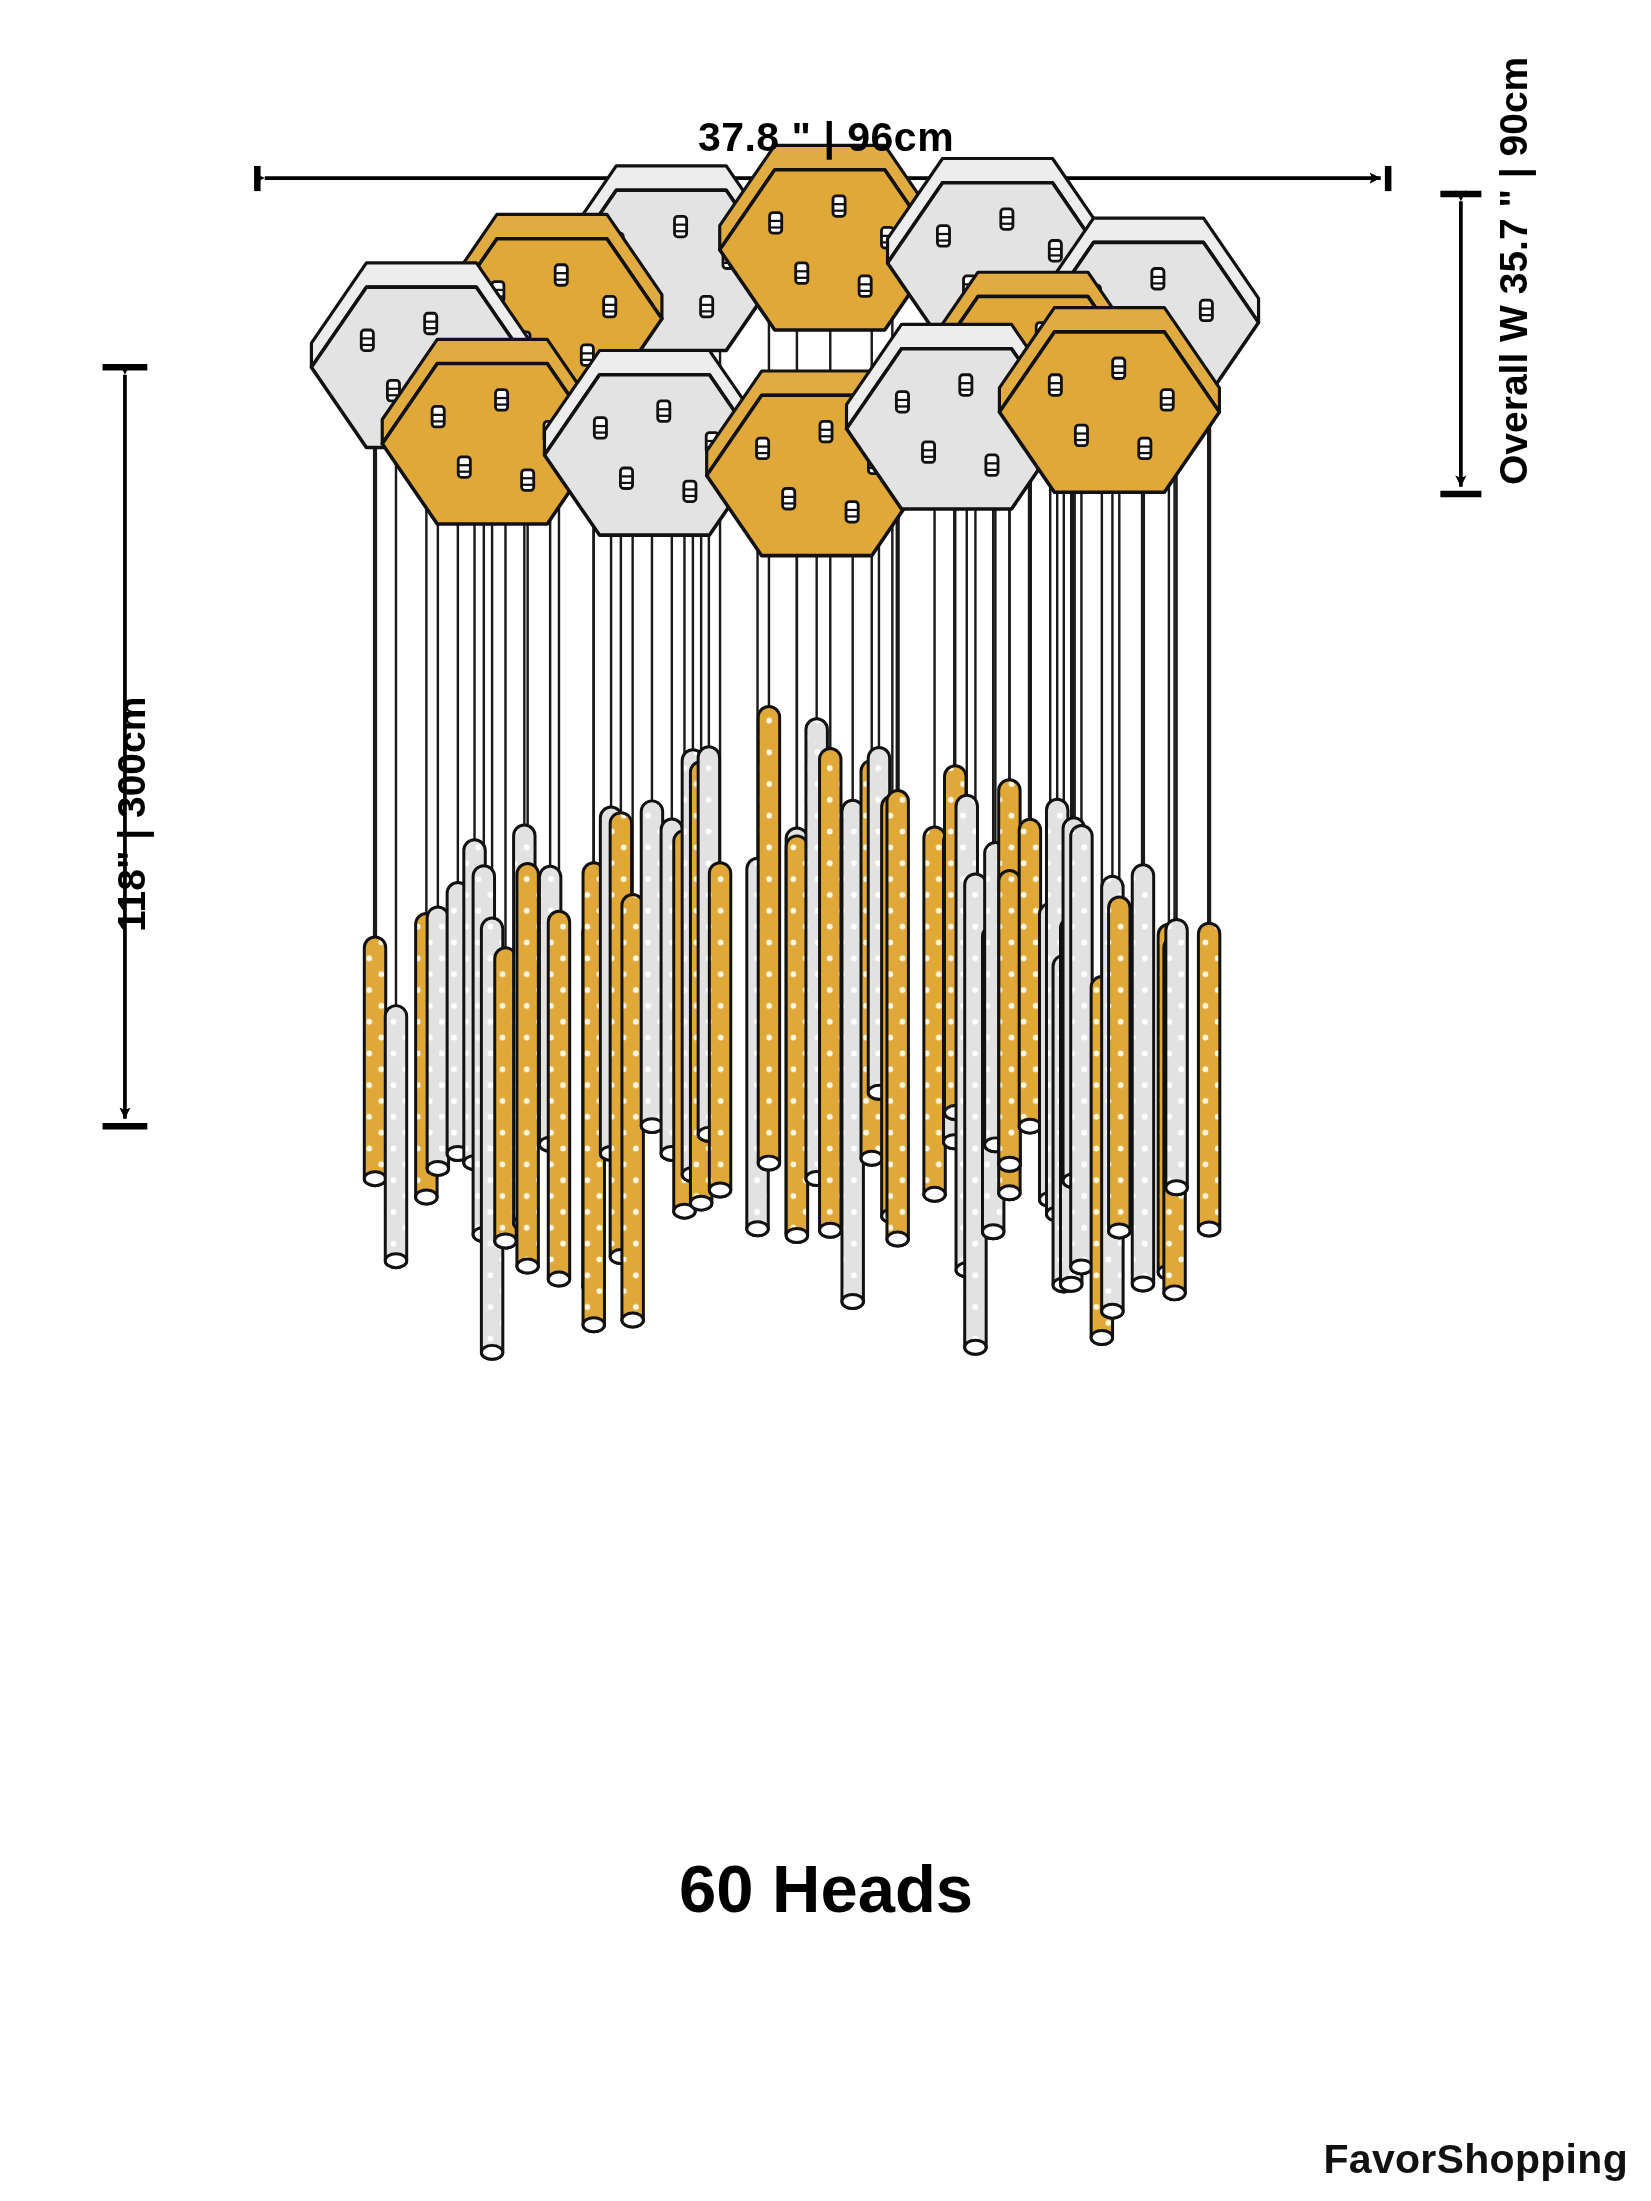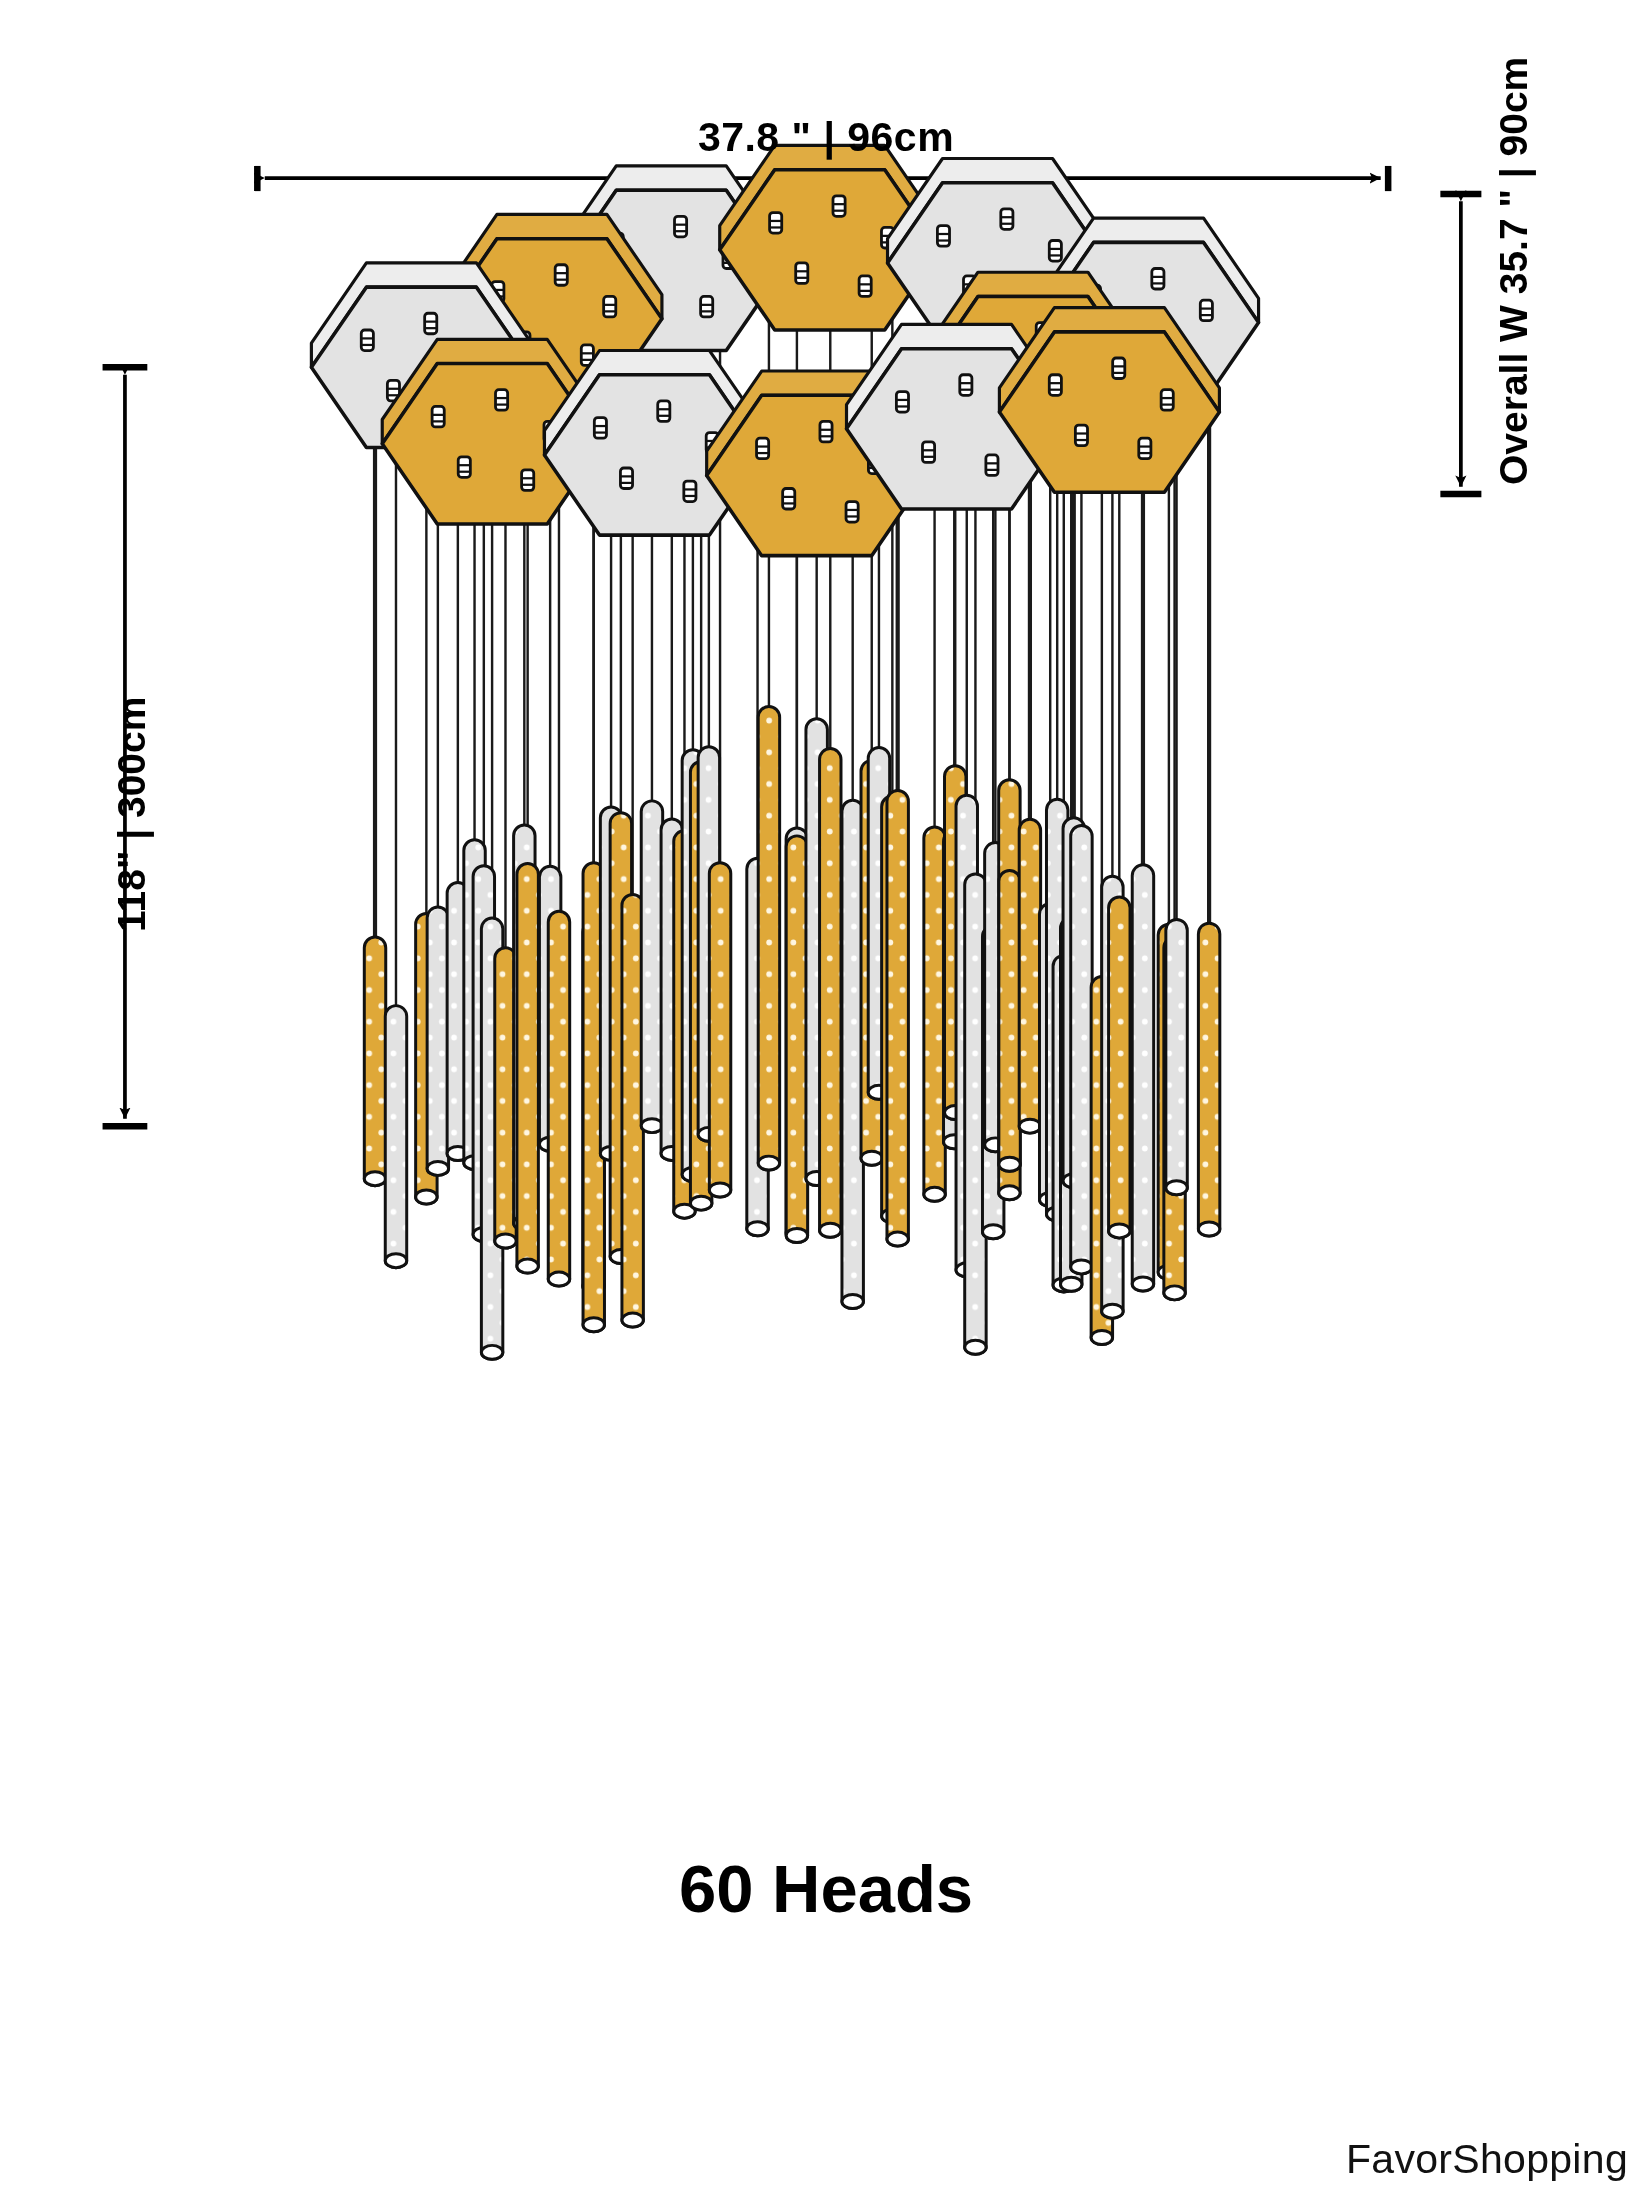--- a/index.html
+++ b/index.html
@@ -8,21 +8,21 @@
   #stage{position:absolute;left:0;top:0;width:1652px;height:2202px;}
   svg{display:block;}
   .lbl-top{position:absolute;left:0;top:114px;width:1652px;text-align:center;
            font-size:41px;font-weight:700;letter-spacing:0.5px;}
   .lbl-right-wrap{position:absolute;left:1492px;top:485px;}
   .lbl-left-wrap{position:absolute;left:110px;top:932px;}
   .rot{transform:rotate(-90deg);transform-origin:left top;white-space:nowrap;
        font-size:39px;font-weight:700;}
   .heads{position:absolute;left:0;top:1850px;width:1652px;text-align:center;
          font-size:67px;font-weight:700;letter-spacing:0px;}
-  .brand{position:absolute;right:24px;bottom:18.6px;font-size:41px;font-weight:400;
+  .brand{position:absolute;right:24px;bottom:18.6px;font-size:41px;font-weight:700;
          letter-spacing:0.3px;color:#111;}
 </style>
 </head>
 <body>
 
 <div id="stage">
 
   <div class="lbl-top">37.8 " | 96cm</div>
 
   <div class="lbl-right-wrap">

